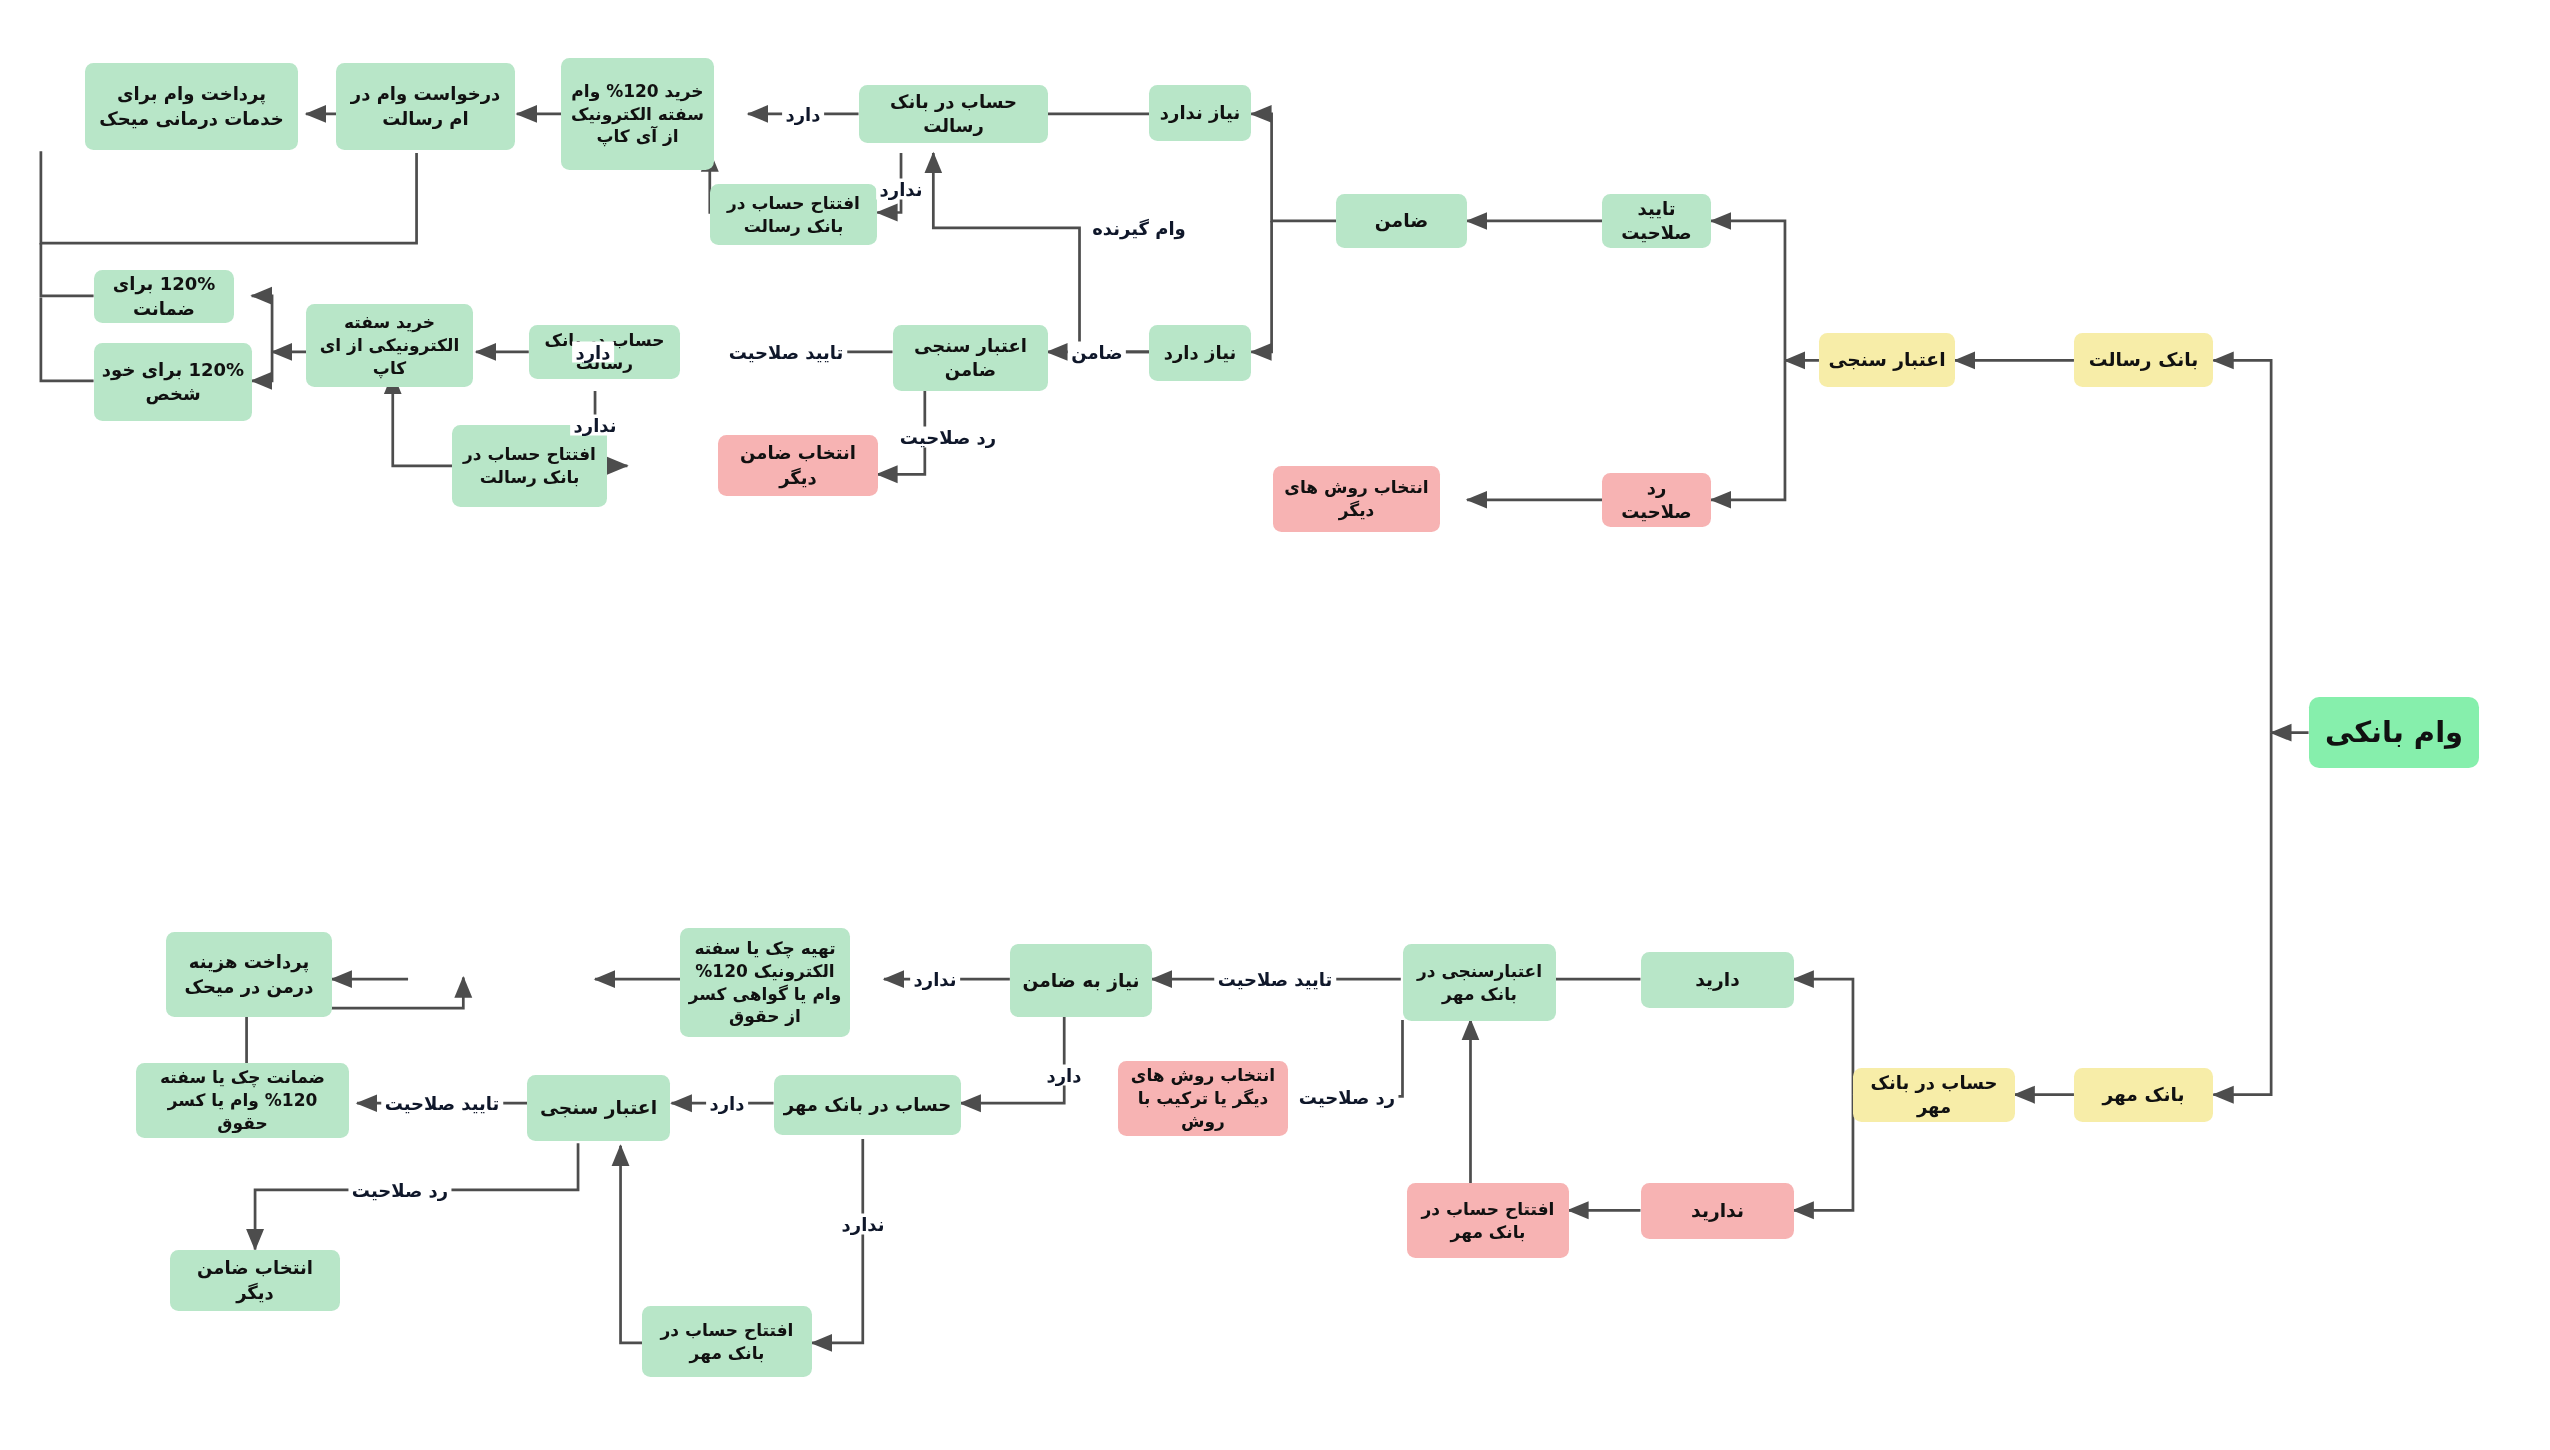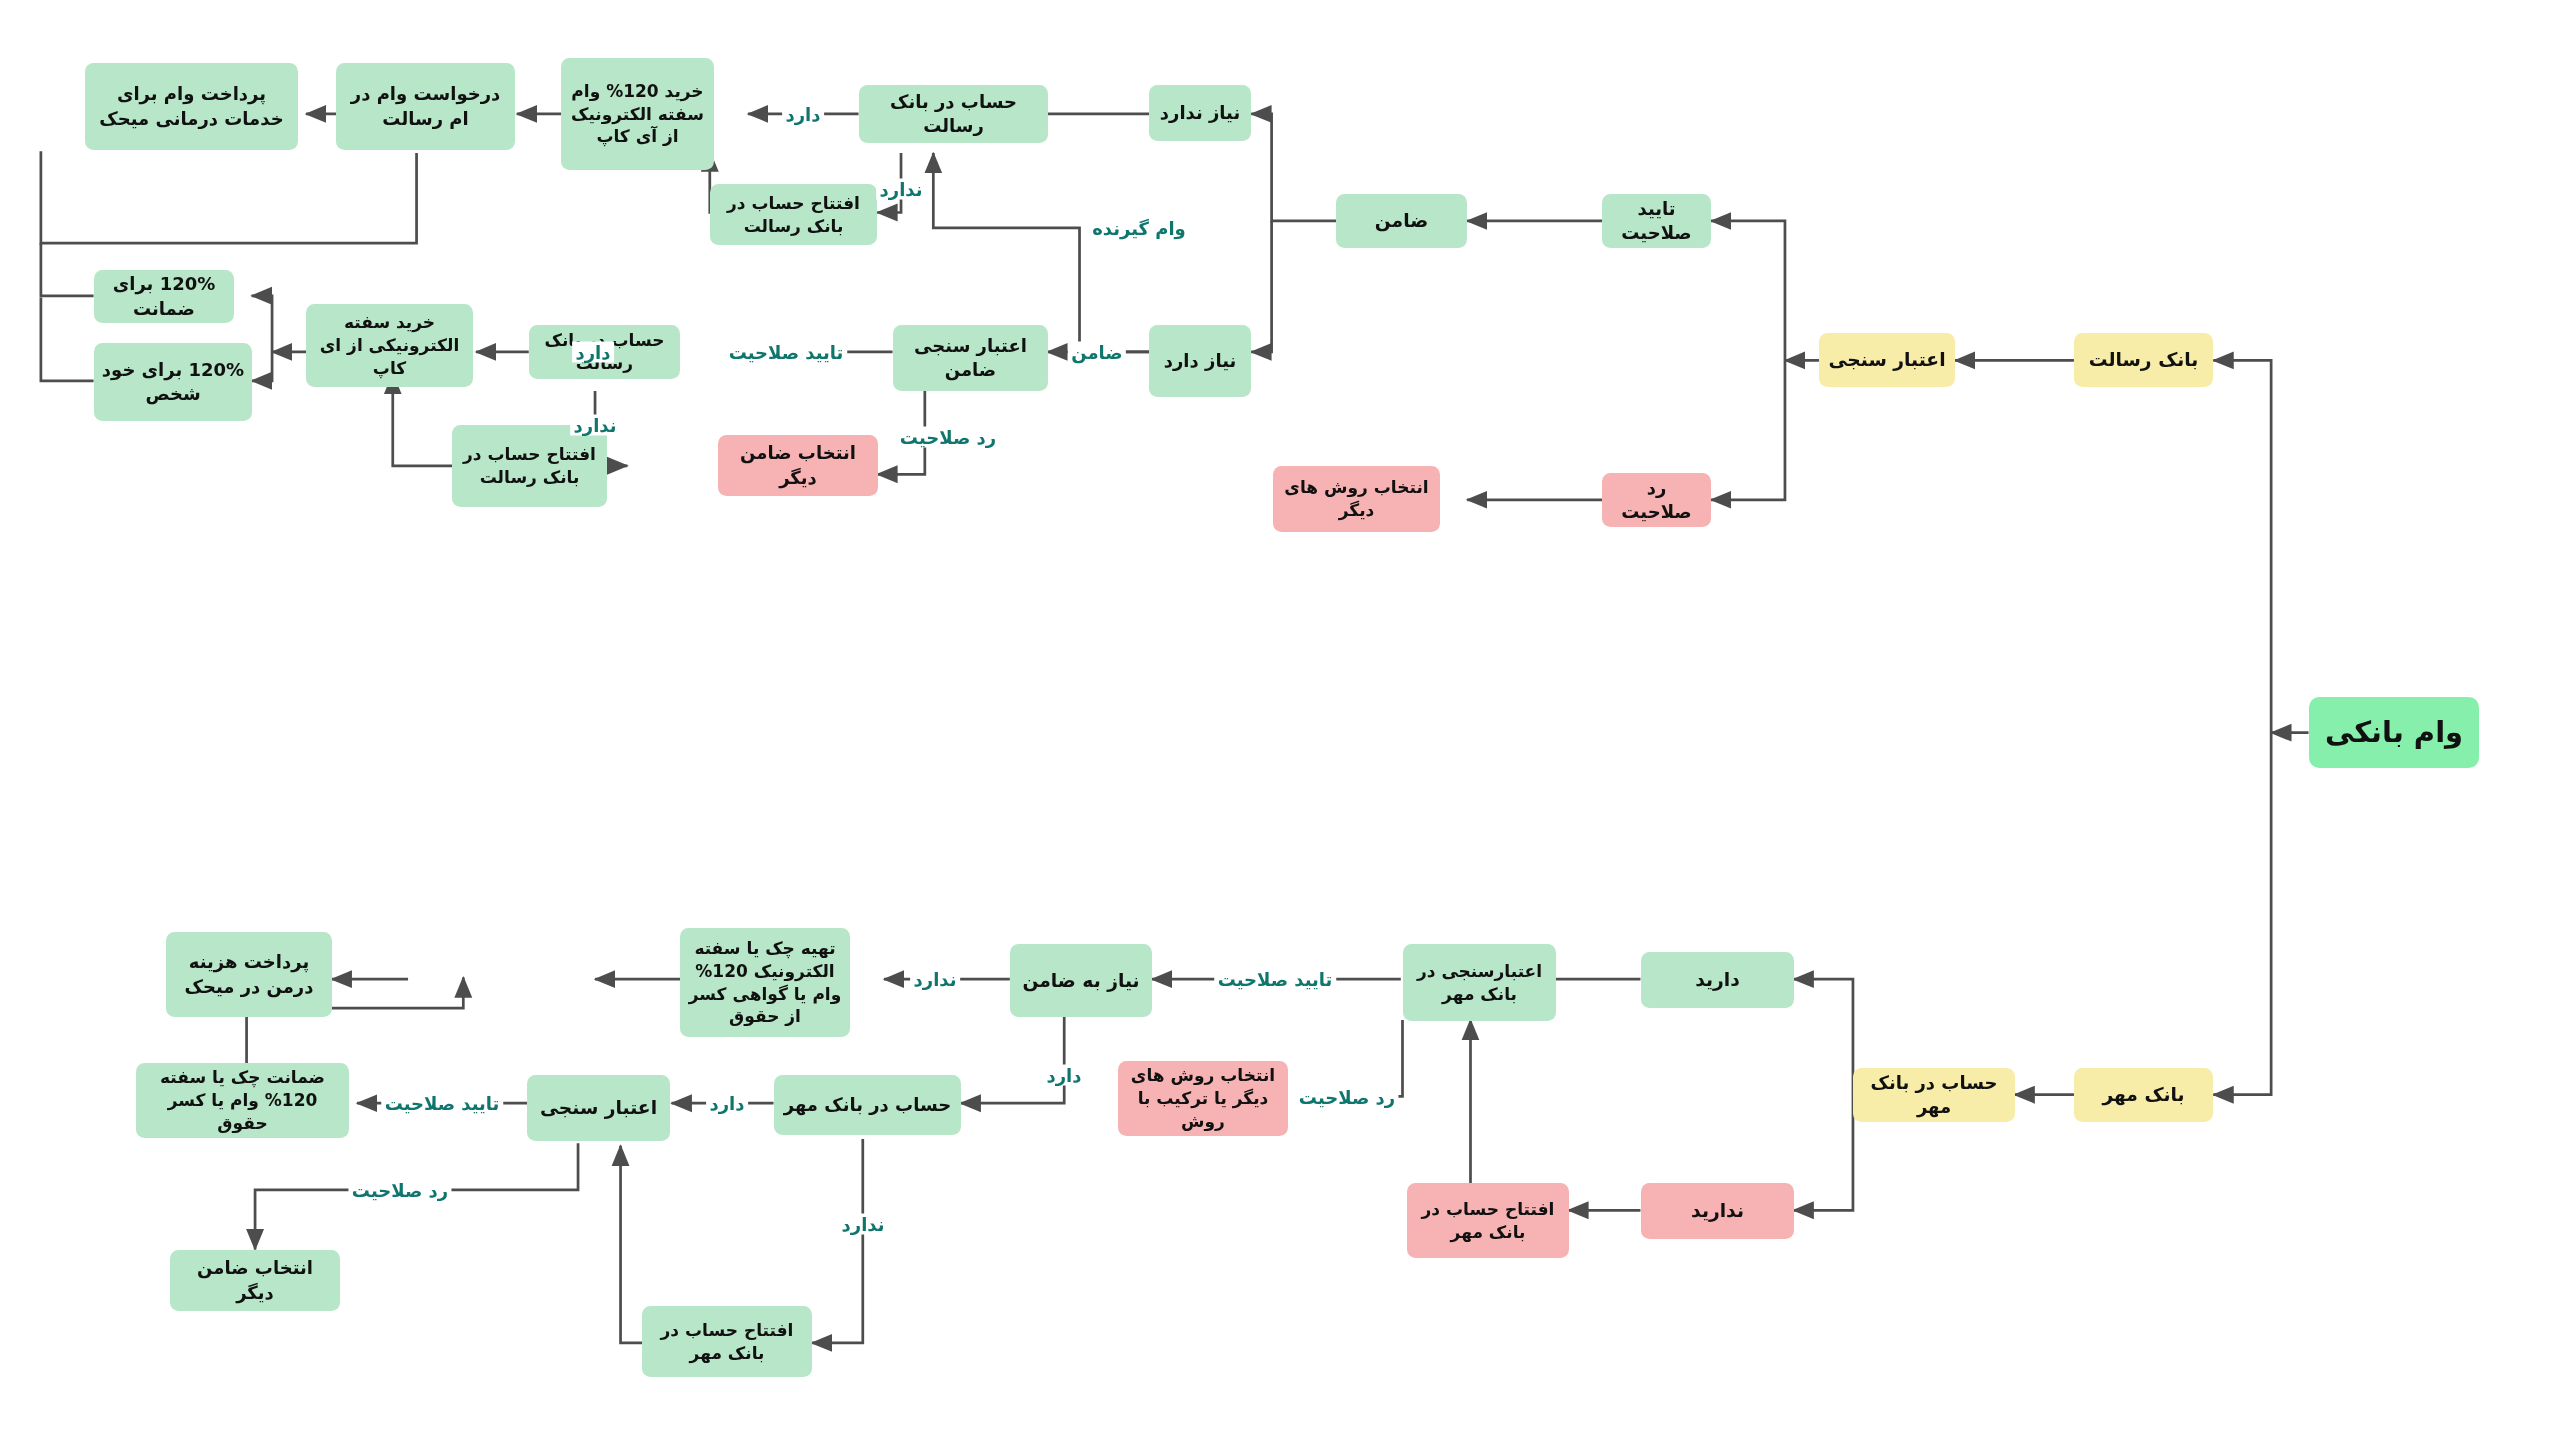--- a/index.html
+++ b/index.html
@@ -7,21 +7,21 @@
   #stage{position:relative;width:2550px;height:1450px;background:#fff;
          font-family:"DejaVu Sans","Liberation Sans",sans-serif;overflow:hidden;}
   svg#wires{position:absolute;inset:0;width:2550px;height:1450px;pointer-events:none;}
   .node{position:absolute;box-sizing:border-box;border-radius:8.5px;
         display:flex;align-items:center;justify-content:center;text-align:center;
         direction:rtl;font-weight:700;color:#111;line-height:1.35;padding:3.4px 6.8px;}
   .green{background:#b8e6c8;}
   .red{background:#f7b3b3;}
   .yellow{background:#f7eda8;}
   .root{background:#86efac;font-size:29px;font-weight:700;border-radius:10.2px;}
-  .elabel{position:absolute;direction:rtl;color:#0f766e;font-weight:700;
+  .elabel{position:absolute;direction:rtl;color:#0f172a;font-weight:700;
           background:#fff;padding:0 3.4px;white-space:nowrap;
           transform:translate(-50%,-50%);}
 </style>
 </head>
 <body>
 
 <div id="stage">
 
   <svg id="wires" viewBox="0 0 3000 1706">
     <defs>
@@ -120,21 +120,21 @@
   <div class="node yellow" style="left:2074px;top:333px;width:139px;height:54px;font-size:18.7px;">بانک رسالت</div>
   <div class="node yellow" style="left:1819px;top:333px;width:136px;height:54px;font-size:18.7px;">اعتبار سنجی</div>
 
   <div class="node green" style="left:1602px;top:194px;width:109px;height:54px;font-size:18px;">تایید صلاحیت</div>
   <div class="node red" style="left:1602px;top:473px;width:109px;height:54px;font-size:18px;">رد صلاحیت</div>
 
   <div class="node green" style="left:1336px;top:194px;width:131px;height:54px;font-size:18.7px;">ضامن</div>
   <div class="node red" style="left:1273px;top:466px;width:167px;height:66px;font-size:17px;">انتخاب روش های دیگر</div>
 
   <div class="node green" style="left:1149px;top:85px;width:102px;height:56px;font-size:18px;">نیاز ندارد</div>
-  <div class="node green" style="left:1149px;top:325px;width:102px;height:72px;font-size:18px;">نیاز دارد</div>
+  <div class="node green" style="left:1149px;top:325px;width:102px;height:56px;font-size:18px;">نیاز دارد</div>
 
   <div class="node green" style="left:859px;top:85px;width:189px;height:58px;font-size:18px;">حساب در بانک رسالت</div>
   <div class="node green" style="left:893px;top:325px;width:155px;height:66px;font-size:18px;">اعتبار سنجی ضامن</div>
 
   <div class="node green" style="left:529px;top:325px;width:151px;height:54px;font-size:17px;">حساب در بانک رسالت</div>
 
   <div class="node green" style="left:710px;top:184px;width:167px;height:61px;font-size:17px;">افتتاح حساب  در بانک رسالت</div>
   <div class="node green" style="left:452px;top:425px;width:155px;height:82px;font-size:17px;">افتتاح حساب در بانک رسالت</div>
 
   <div class="node red" style="left:718px;top:435px;width:160px;height:61px;font-size:18px;">انتخاب ضامن دیگر</div>

